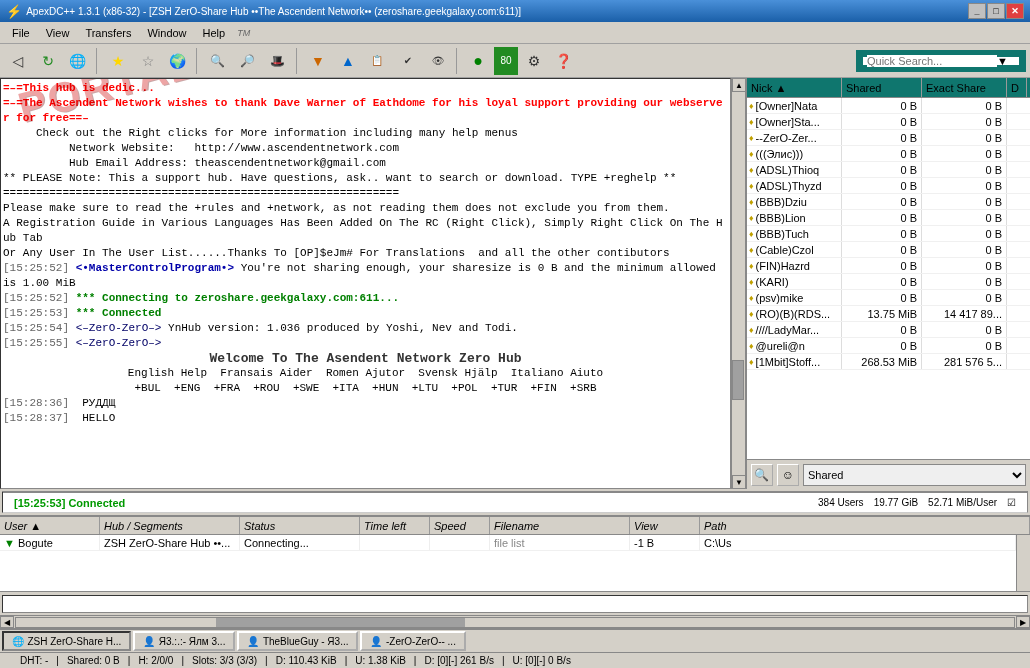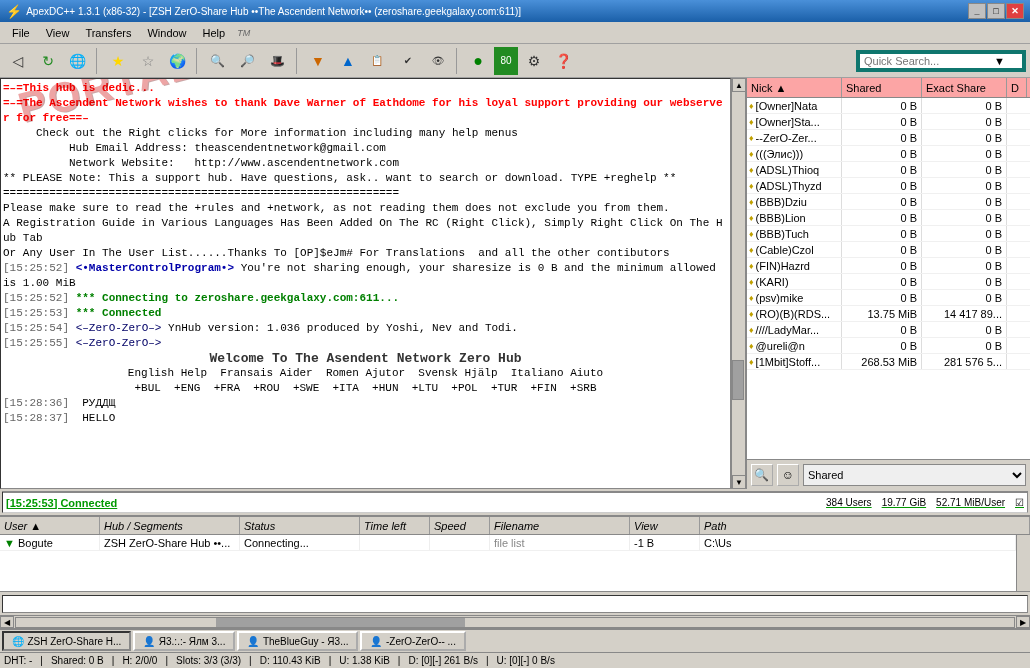--- a/index.html
+++ b/index.html
@@ -67,21 +67,21 @@
       border: 1px solid transparent;
       display: flex; align-items: center; justify-content: center;
       cursor: pointer; font-size: 14px;
       color: #333;
     }
     .tb-sep { width: 4px; height: 26px; border-left: 1px solid #999; margin: 0 2px; }
     #search-box {
       margin-left: auto;
       display: flex; align-items: center;
       background: white;
-      border: 4px solid #0f766e;
+      border: 7px solid #0f766e;
       height: 22px;
       padding: 0 4px;
       min-width: 170px;
     }
     #search-box input {
       border: none; outline: none;
       font-size: 11px;
       width: 140px;
       color: #888;
     }
@@ -93,21 +93,21 @@
       border: 1px inset #888;
       overflow-y: auto;
       font-size: 11px;
       font-family: 'Courier New', monospace;
       padding: 2px;
       position: relative;
     }
     .chat-line { line-height: 15px; white-space: pre-wrap; word-break: break-all; }
     #user-list-header {
       display: flex;
-      background: #fca5a5;
+      background: #0f766e;
       border-bottom: 1px solid #888;
       font-size: 11px;
       height: 20px;
     }
     .ul-col-header {
       border-right: 1px solid #999;
       padding: 2px 4px;
       display: flex; align-items: center;
       cursor: pointer;
       white-space: nowrap;
@@ -244,21 +244,21 @@
     }
     .task-btn.active { border: 2px inset #888; }
 
     
     #status-footer {
       height: 16px;
       background: #d4d0c8;
       border-top: 1px solid #888;
       display: flex;
       align-items: center;
-      padding: 0 4px;
+      padding: 0 20px;
       font-size: 10px;
       gap: 8px;
     }
     .status-item { white-space: nowrap; }
 
     
     #portal-watermark {
       position: absolute;
       top: 0; left: 0;
       opacity: 0.35;
@@ -432,22 +432,22 @@
     <div id="chat-column">
       <div id="chat-scroll-wrapper">
         <div id="chat-area" style="position:relative;">
           <div id="portal-watermark">PORTAL</div>
 
           <div id="chat-lines">
               <div class="chat-line" style="color: red; font-weight: bold;">=–=This hub is dedic...</div>
               <div class="chat-line" style="color: red; font-weight: bold;">=–=The Ascendent Network wishes to thank Dave Warner of Eathdome for his loyal support providing our webserver for free==–</div>
               <div class="chat-line"></div>
               <div class="chat-line">     Check out the Right clicks for More information including many help menus</div>
+              <div class="chat-line">          Network Website:   http://www.ascendentnetwork.com</div>
               <div class="chat-line">          Hub Email Address: theascendentnetwork@gmail.com</div>
-              <div class="chat-line">          Network Website:   http://www.ascendentnetwork.com</div>
               <div class="chat-line"></div>
               <div class="chat-line">** PLEASE Note: This a support hub. Have questions, ask.. want to search or download. TYPE +reghelp **</div>
               <div class="chat-line">============================================================</div>
               <div class="chat-line">Please make sure to read the +rules and +network, as not reading them does not exclude you from them.</div>
               <div class="chat-line">A Registration Guide in Various Languages Has Been Added On The RC (Right Click), Simply Right Click On The Hub Tab</div>
               <div class="chat-line">Or Any User In The User List......Thanks To [OP]$eJm# For Translations  and all the other contibutors</div>
               <div class="chat-line"></div>
               <div class="chat-line"><span style="color:#666;">[15:25:52]</span> <span style="font-weight:bold;color:#00a;">&lt;•MasterControlProgram•&gt;</span><span> You're not sharing enough, your sharesize is 0 B and the minimum allowed is 1.00 MiB</span></div>
               <div class="chat-line"><span style="color:#666;">[15:25:52]</span> <span style="color:green;font-weight:bold;">*** Connecting to zeroshare.geekgalaxy.com:611...</span></div>
               <div class="chat-line"><span style="color:#666;">[15:25:53]</span> <span style="color:green;font-weight:bold;">*** Connected</span></div>
@@ -628,21 +628,21 @@
         <select id="shared-select">
           <option>Shared</option>
           <option>All</option>
           <option>None</option>
         </select>
       </div>
     </div>
 
   </div>
 
-  <div id="status-bar-top" style="height:22px;background:white;border-top:2px solid #888;border-bottom:1px solid #ccc;display:flex;align-items:center;padding:0 3px;text-decoration:underline;">
+  <div id="status-bar-top" style="height:22px;background:white;border-top:2px solid #888;border-bottom:1px solid #ccc;display:flex;align-items:center;padding:0 11px;">
     <span style="color:#009900;font-weight:bold;">[15:25:53] Connected</span>
     <span id="status-right" style="margin-left:auto;color:black;font-weight:normal;font-size:10px;display:flex;gap:10px;">
       <span>384 Users</span>
       <span>19.77 GiB</span>
       <span>52.71 MiB/User</span>
       <span style="cursor:pointer;">☑</span>
     </span>
   </div>
 
   <div id="downloads-wrapper">

